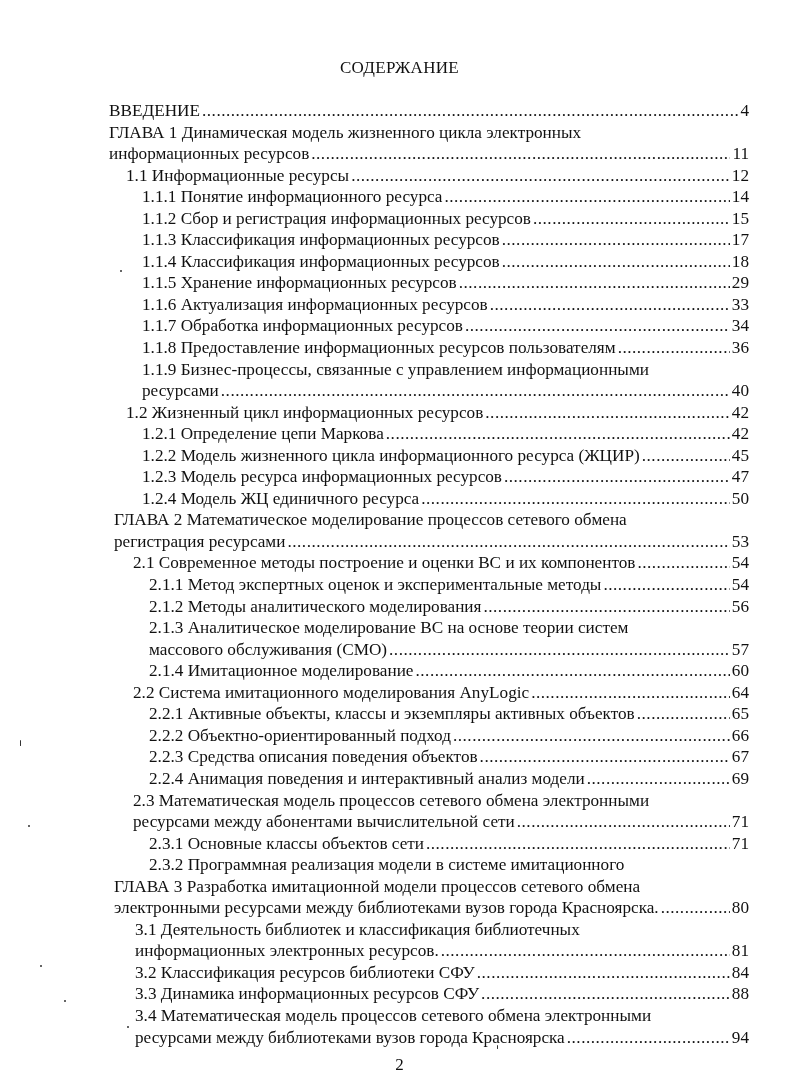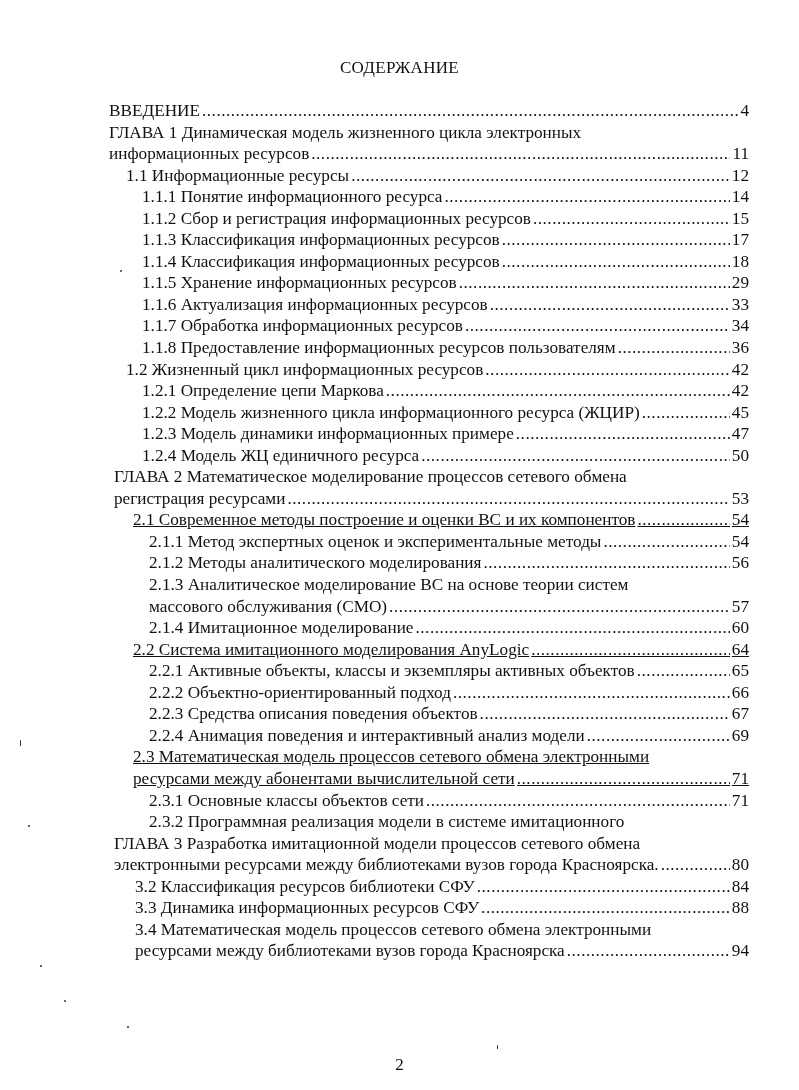--- a/index.html
+++ b/index.html
@@ -11,21 +11,21 @@
   .entry { font-size: 17.2px; line-height: 21.55px; }
   .line { display: flex; align-items: baseline; white-space: nowrap; }
   .line .txt { flex: 0 0 auto; }
   .line .dots { flex: 1 1 auto; overflow: hidden; margin: 0 2px; }
   .line .dots::before { content: "........................................................................................................................................................................................................................................"; letter-spacing: 0.5px; }
   .line .pg { flex: 0 0 auto; }
   .lvl0 { padding-left: 0; }
   .lvl1 { padding-left: 17px; }
   .lvl2 { padding-left: 33px; }
   .lvl0.g2, .lvl0.g3 { padding-left: 5px; }
-  .lvl1.c2 { padding-left: 24px; text-decoration: underline; }
+  .lvl1.c2 { padding-left: 24px; }
   .lvl2.c2 { padding-left: 40px; }
   .lvl1.c3 { padding-left: 26px; }
   .cont { }
   .pagenum { position: absolute; top: 1055px; left: 0; width: 799px; text-align: center; font-size: 17px; }
   .speck { position: absolute; width: 2px; height: 2px; background: #333; border-radius: 1px; }
 </style>
 </head>
 <body>
 
 <div class="title">СОДЕРЖАНИЕ</div>
@@ -102,20 +102,28 @@
         <span class="pg">34</span>
       </div>
     </div>
     <div class="entry lvl2">
       <div class="line">
         <span class="txt">1.1.8 Предоставление информационных ресурсов пользователям</span>
         <span class="dots"></span>
         <span class="pg">36</span>
       </div>
     </div>
+    <div class="entry lvl2">
+      <div class="cont"><span class="txt">1.1.9 Бизнес-процессы, связанные с управлением информационными</span></div>
+      <div class="line">
+        <span class="txt">ресурсами</span>
+        <span class="dots"></span>
+        <span class="pg">40</span>
+      </div>
+    </div>
     <div class="entry lvl1">
       <div class="line">
         <span class="txt">1.2  Жизненный цикл информационных ресурсов</span>
         <span class="dots"></span>
         <span class="pg">42</span>
       </div>
     </div>
     <div class="entry lvl2">
       <div class="line">
         <span class="txt">1.2.1 Определение цепи Маркова</span>
@@ -125,21 +133,21 @@
     </div>
     <div class="entry lvl2">
       <div class="line">
         <span class="txt">1.2.2 Модель жизненного цикла информационного ресурса (ЖЦИР)</span>
         <span class="dots"></span>
         <span class="pg">45</span>
       </div>
     </div>
     <div class="entry lvl2">
       <div class="line">
-        <span class="txt">1.2.3 Модель динамики информационных примере</span>
+        <span class="txt">1.2.3 Модель ресурса информационных ресурсов</span>
         <span class="dots"></span>
         <span class="pg">47</span>
       </div>
     </div>
     <div class="entry lvl2">
       <div class="line">
         <span class="txt">1.2.4 Модель ЖЦ единичного ресурса</span>
         <span class="dots"></span>
         <span class="pg">50</span>
       </div>
@@ -240,20 +248,28 @@
     </div>
     <div class="entry lvl2 c2">
       <div class="cont"><span class="txt">2.3.2 Программная реализация модели в системе имитационного</span></div>
     </div>
     <div class="entry lvl0 g3">
       <div class="cont"><span class="txt">ГЛАВА 3 Разработка имитационной модели процессов сетевого обмена</span></div>
       <div class="line">
         <span class="txt">электронными ресурсами между библиотеками вузов города Красноярска.</span>
         <span class="dots"></span>
         <span class="pg">80</span>
+      </div>
+    </div>
+    <div class="entry lvl1 c3">
+      <div class="cont"><span class="txt">3.1 Деятельность библиотек и классификация библиотечных</span></div>
+      <div class="line">
+        <span class="txt">информационных электронных ресурсов.</span>
+        <span class="dots"></span>
+        <span class="pg">81</span>
       </div>
     </div>
     <div class="entry lvl1 c3">
       <div class="line">
         <span class="txt">3.2 Классификация ресурсов библиотеки СФУ</span>
         <span class="dots"></span>
         <span class="pg">84</span>
       </div>
     </div>
     <div class="entry lvl1 c3">

